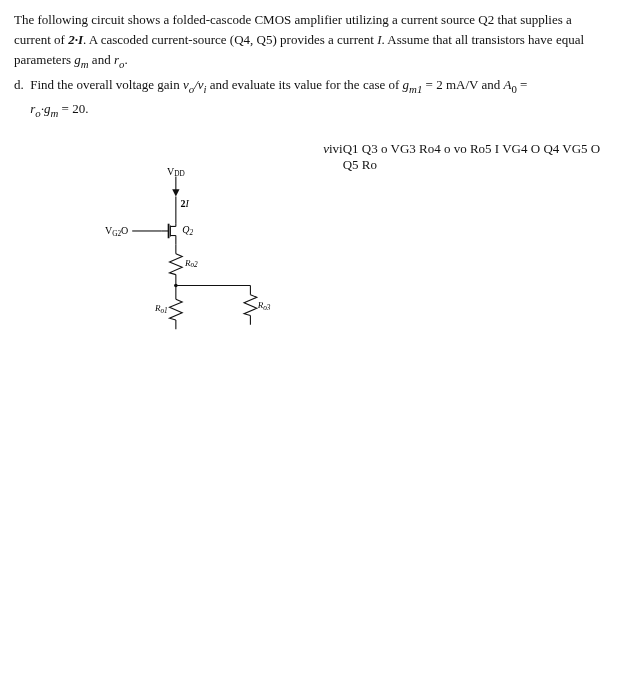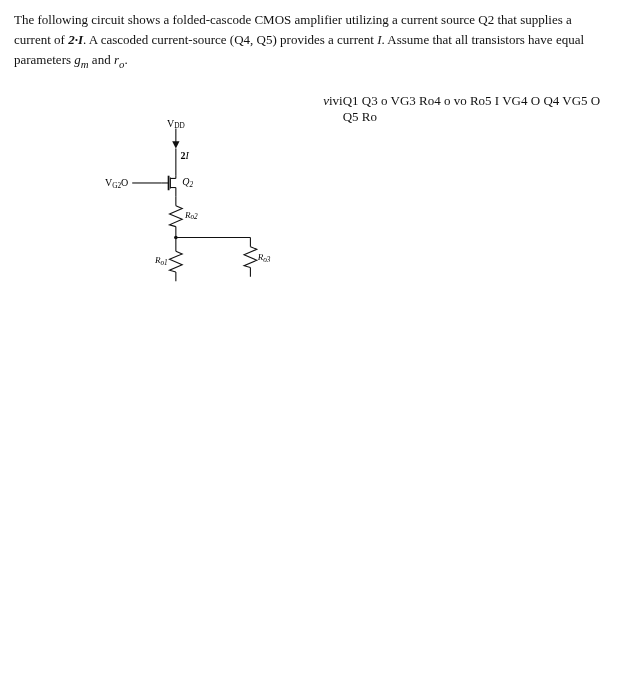--- a/index.html
+++ b/index.html
@@ -35,20 +35,22 @@
 <body>
 
 <div>
 
   <div class="text-block">
     <p>
       The following circuit shows a folded-cascode CMOS amplifier utilizing a current source Q2 that
       supplies a current of <span class="bold italic">2·<span class="italic">I</span></span>. A cascoded current-source (Q4, Q5) provides a current <span class="italic">I</span>. Assume that all
       transistors have equal parameters <span class="italic">g<sub>m</sub></span> and <span class="italic">r<sub>o</sub></span>.
     </p>
+    <p>d.&nbsp; Find the overall voltage gain <span class="italic">v<sub>o</sub>/v<sub>i</sub></span> and evaluate its value for the case of <span class="italic">g<sub>m1</sub></span> = 2 mA/V and <span class="italic">A</span><sub>0</sub> =</p>
+    <p>&nbsp;&nbsp;&nbsp;&nbsp; <span class="italic">r<sub>o</sub>·g<sub>m</sub></span> = 20.</p>
   </div>
 
   <div class="circuit-area">
     <svg width="340" height="380" viewBox="0 0 340 380">
 
       <text x="178" y="18" font-size="11" text-anchor="middle">V<tspan font-size="8" dy="2">DD</tspan></text>
       <line x1="178" y1="20" x2="178" y2="36" stroke="#111" stroke-width="1.2"></line>
 
       <polygon points="178,42 174,34 182,34" fill="#111"></polygon>
 

